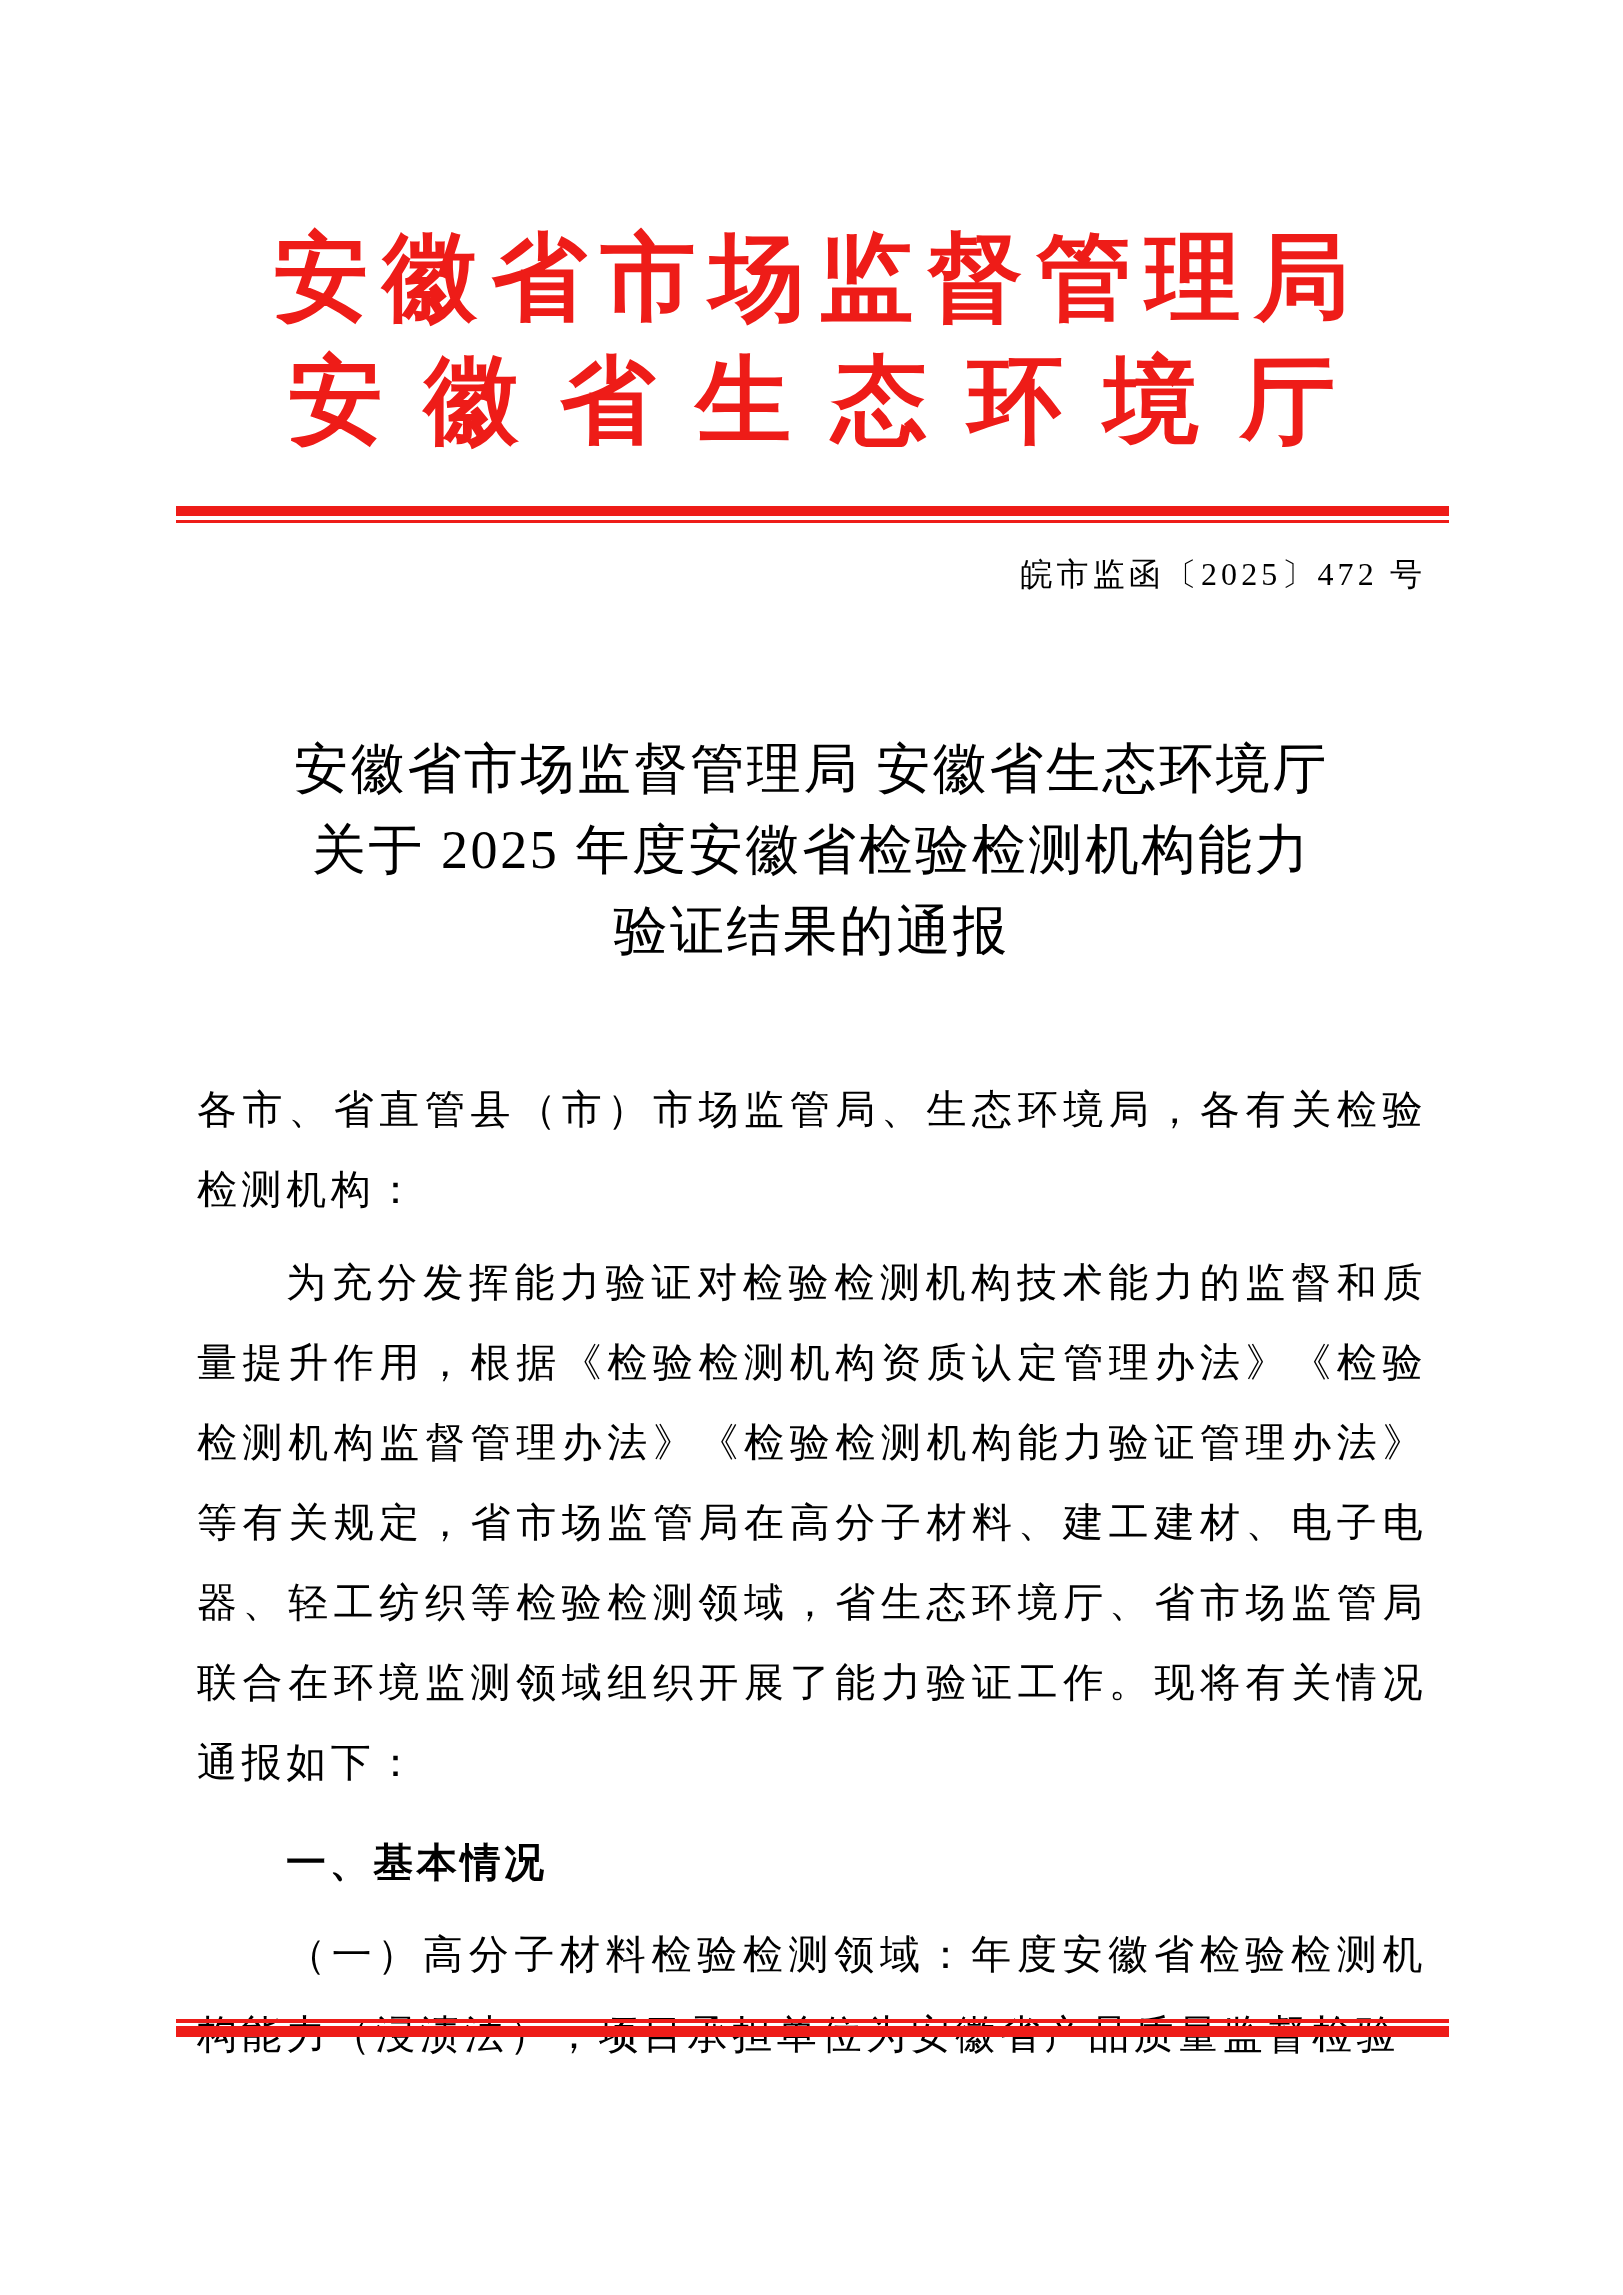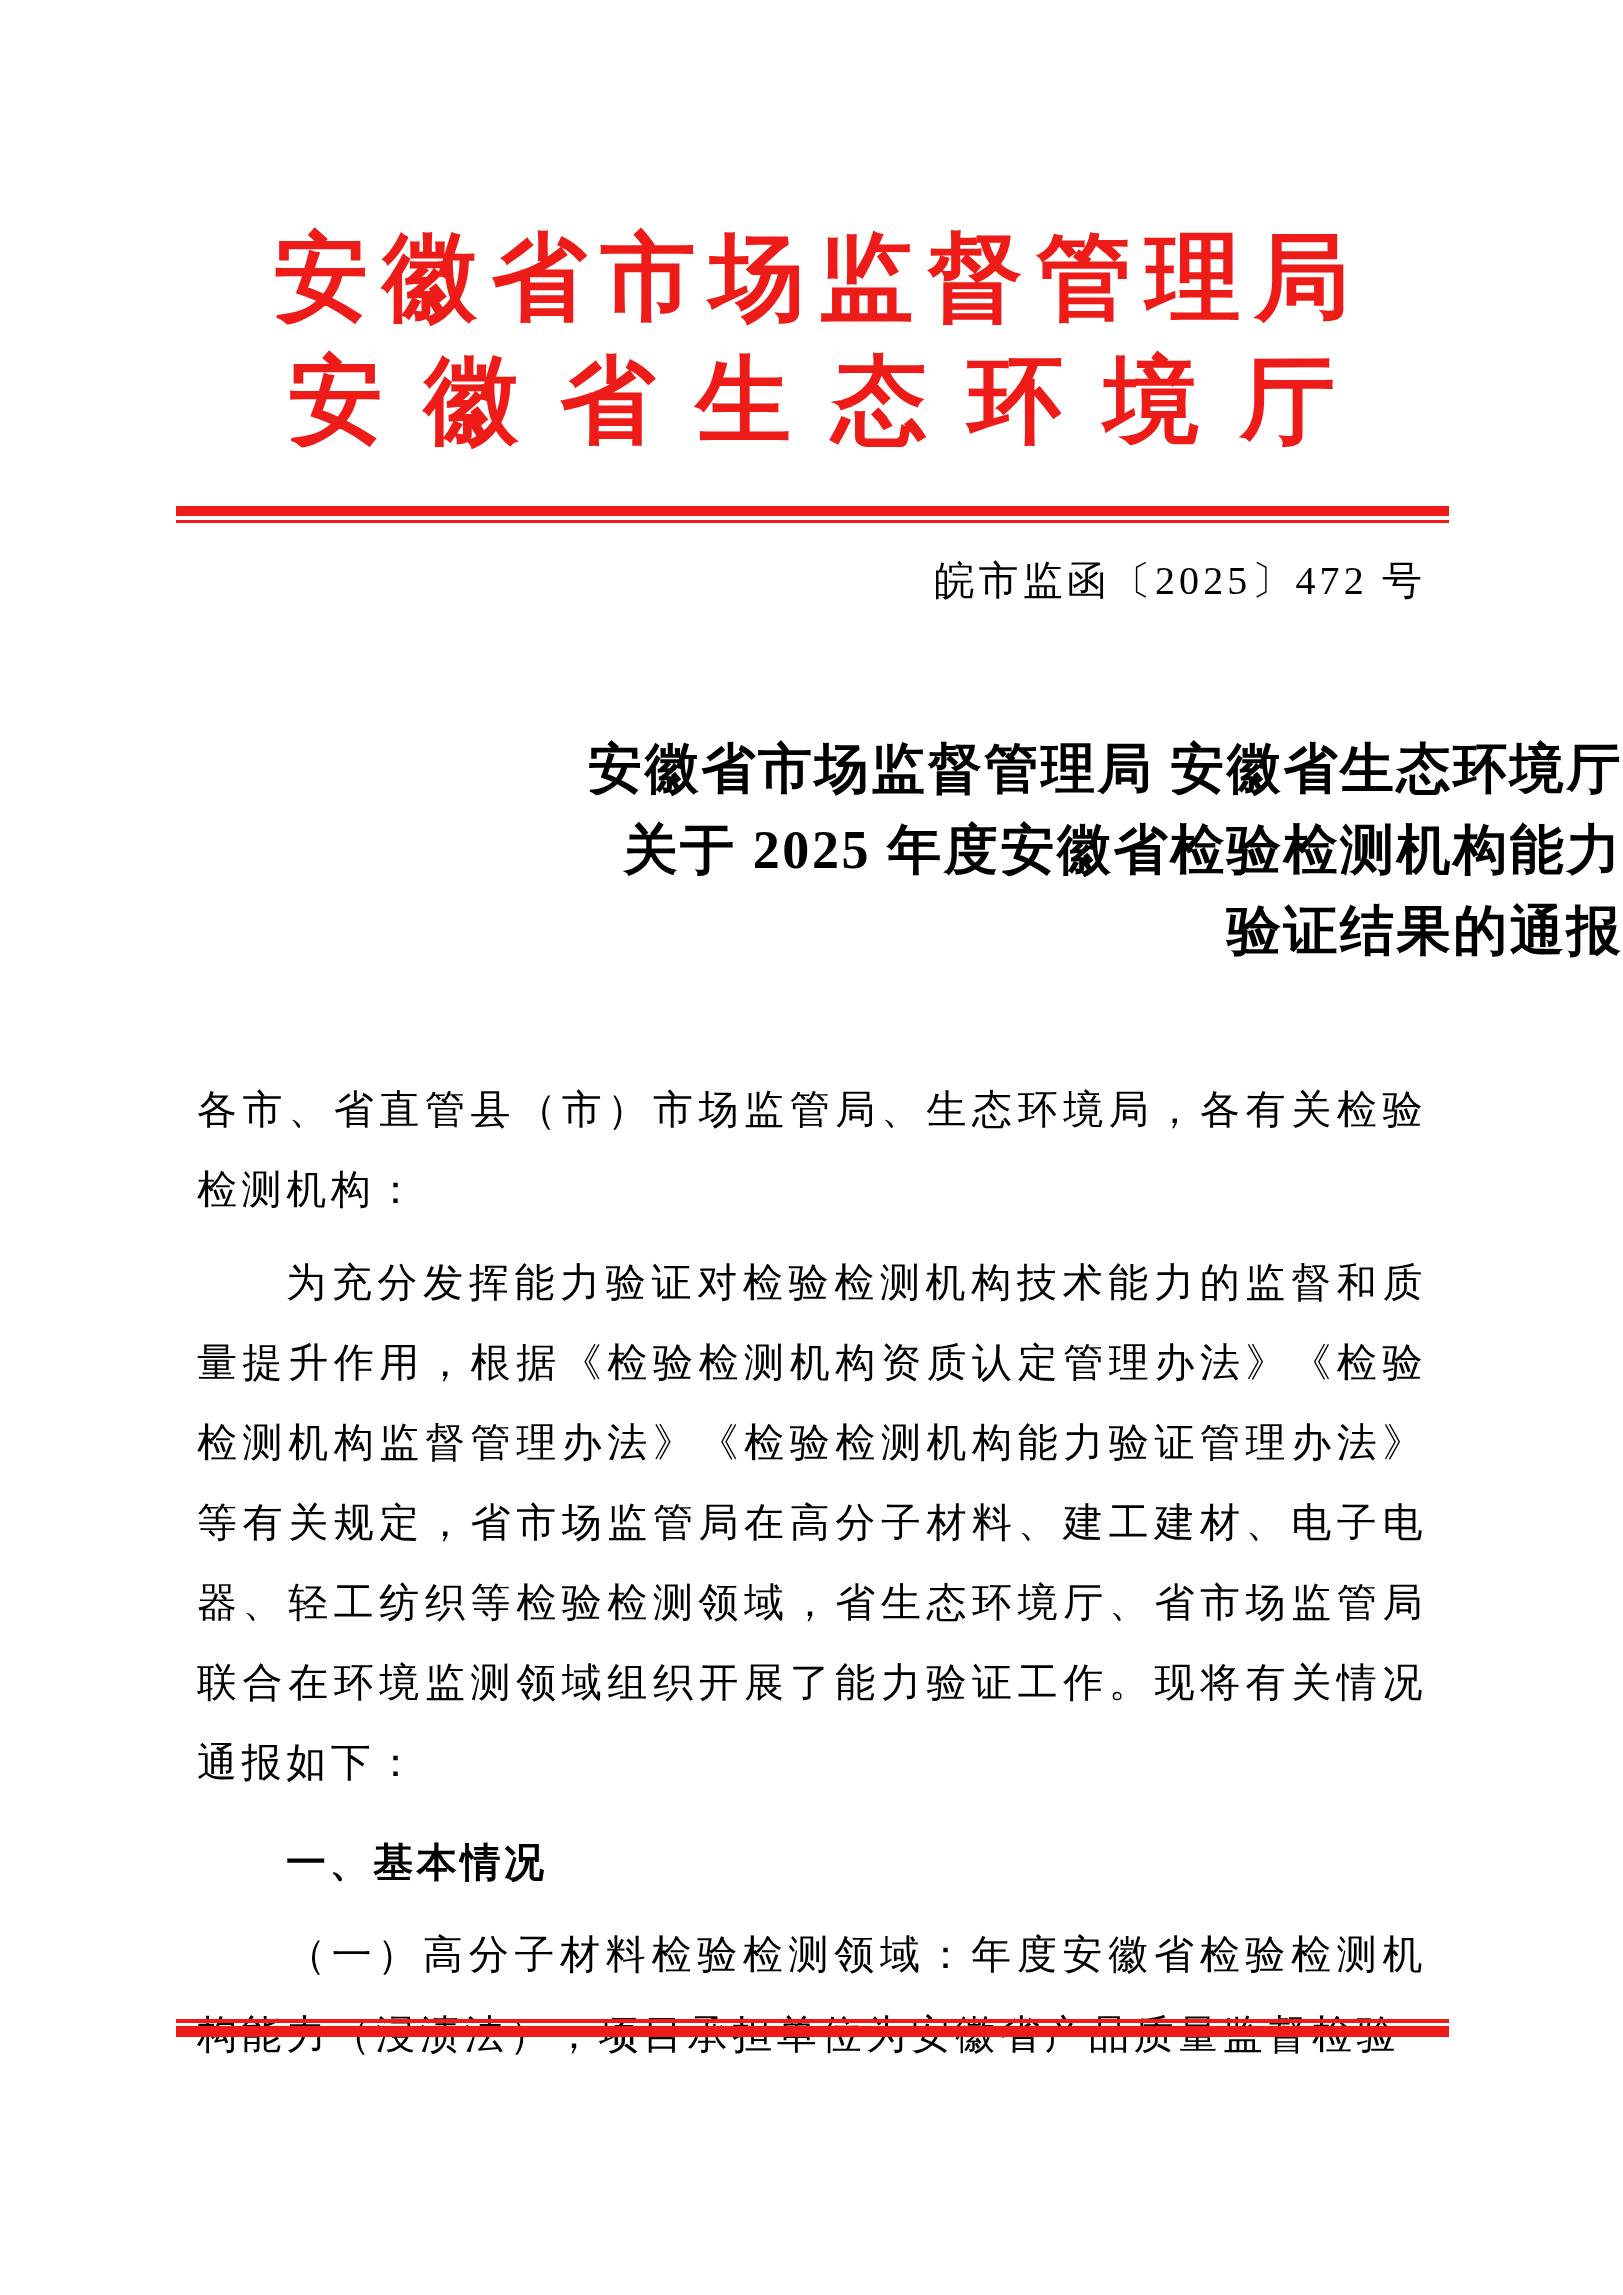--- a/index.html
+++ b/index.html
@@ -60,33 +60,33 @@
   .rule .bar-thick { height: 10.2px; background: var(--red); }
   .rule .bar-thin  { height: 3.6px;  background: var(--red); }
   .rule-top .bar-thin  { margin-top: 3.6px; }
   .rule-bottom .bar-thick { margin-top: 3.6px; height: 11.2px; }
 
   
   .docnum {
     position: absolute;
     top: 553px;
     right: 197px;
-    font-size: 40px;
+    font-size: 32px;
     letter-spacing: 4.1px;
     white-space: nowrap;
   }
 
   
   .title {
     position: absolute;
     top: 729px;
     left: 0;
     width: 100%;
-    text-align: right;
-    font-weight: bold;
+    text-align: center;
+    font-weight: normal;
     font-size: 54px;
     line-height: 81px;
     letter-spacing: 2.6px;
   }
 
   
   .body-text {
     position: absolute;
     top: 1054px;
     left: 181px;

